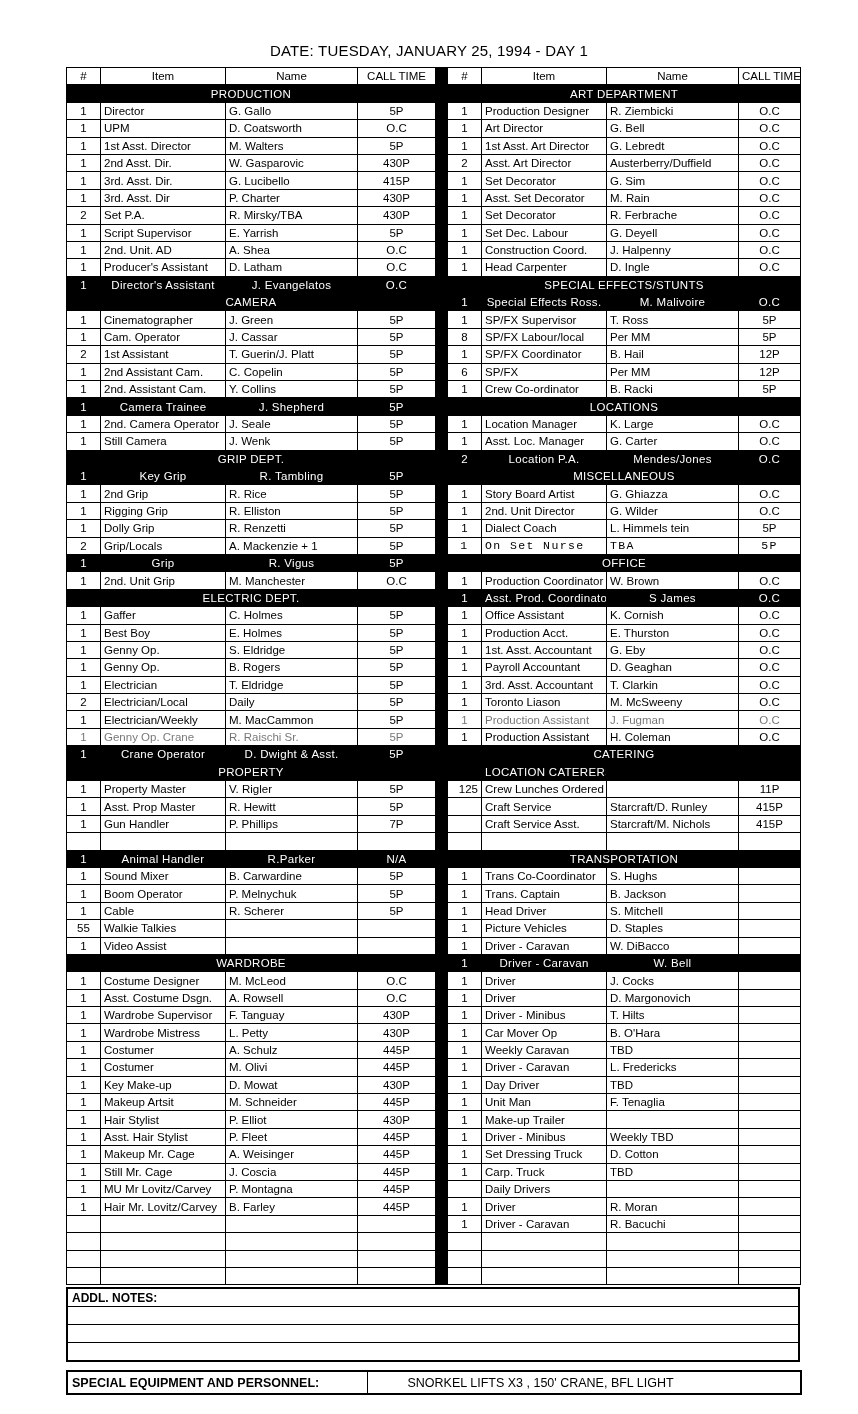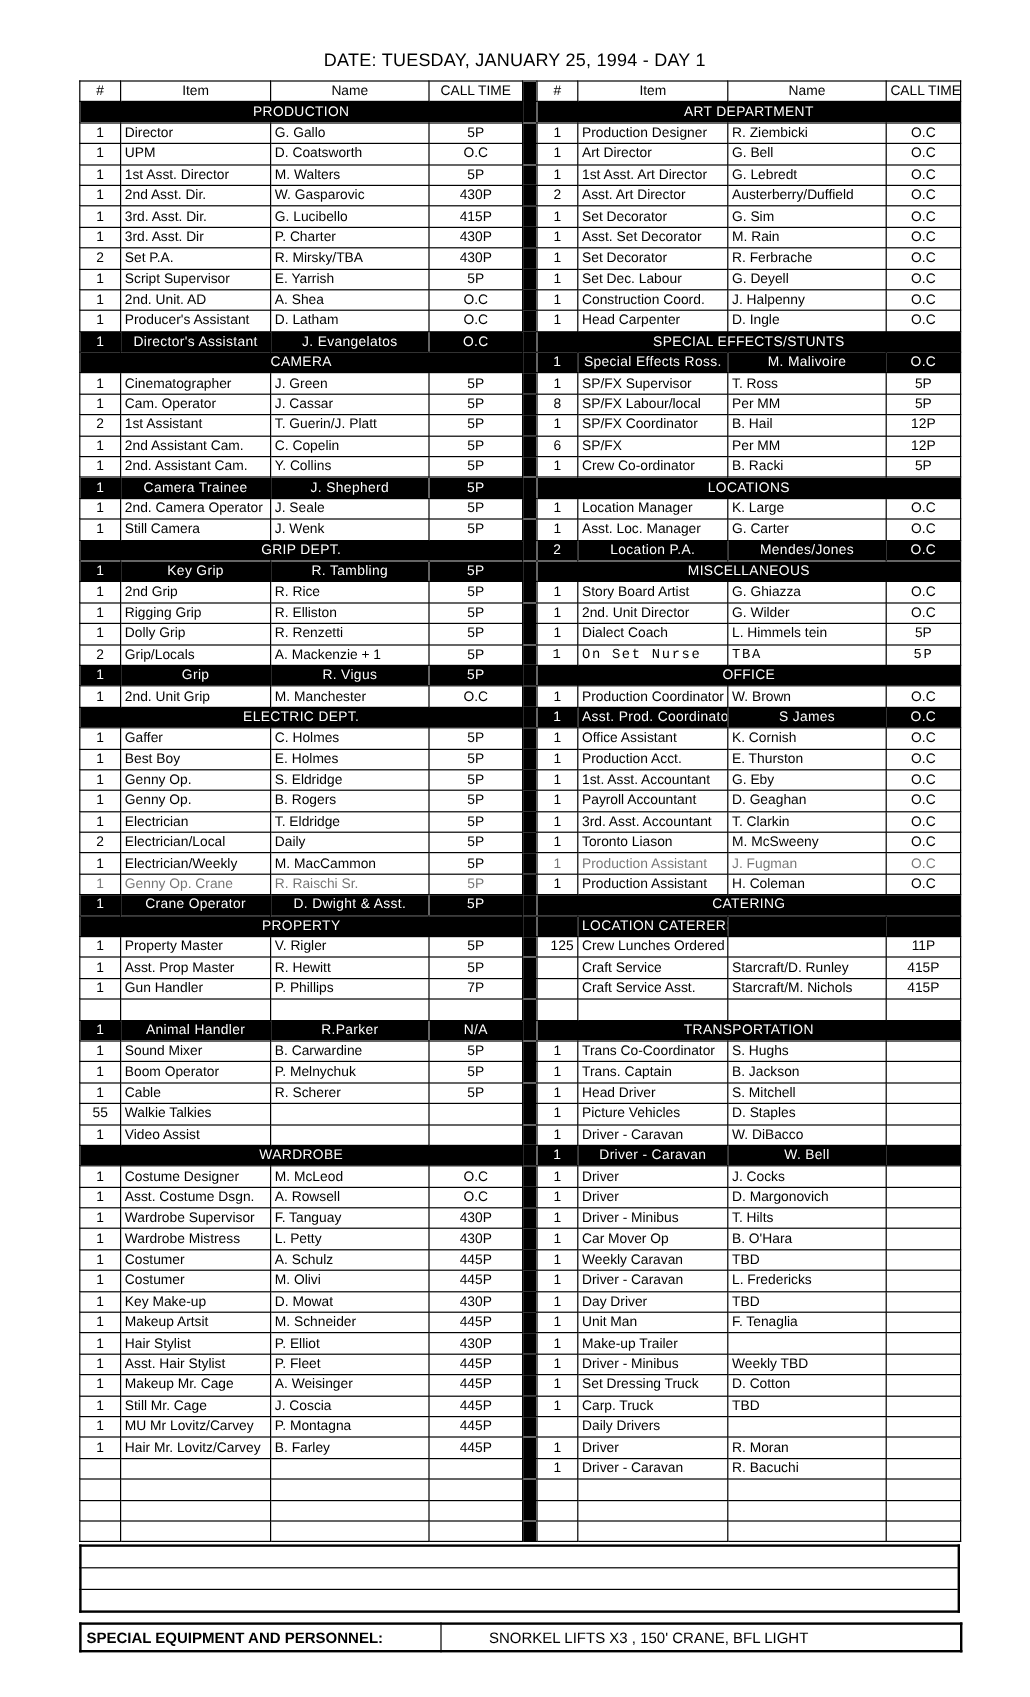--- a/index.html
+++ b/index.html
@@ -874,20 +874,23 @@
           <td class="c-item"></td>
           <td class="c-name"></td>
           <td class="c-call"></td>
         </tr>
       </tbody>
   </table>
 
   <div class="notes-wrap">
     <table class="notes">
       <tbody>
+        <tr class="notes-head">
+          <td>ADDL. NOTES:</td>
+        </tr>
         <tr>
             <td></td>
           </tr>
         <tr>
             <td></td>
           </tr>
         <tr>
             <td></td>
           </tr>
       </tbody>

